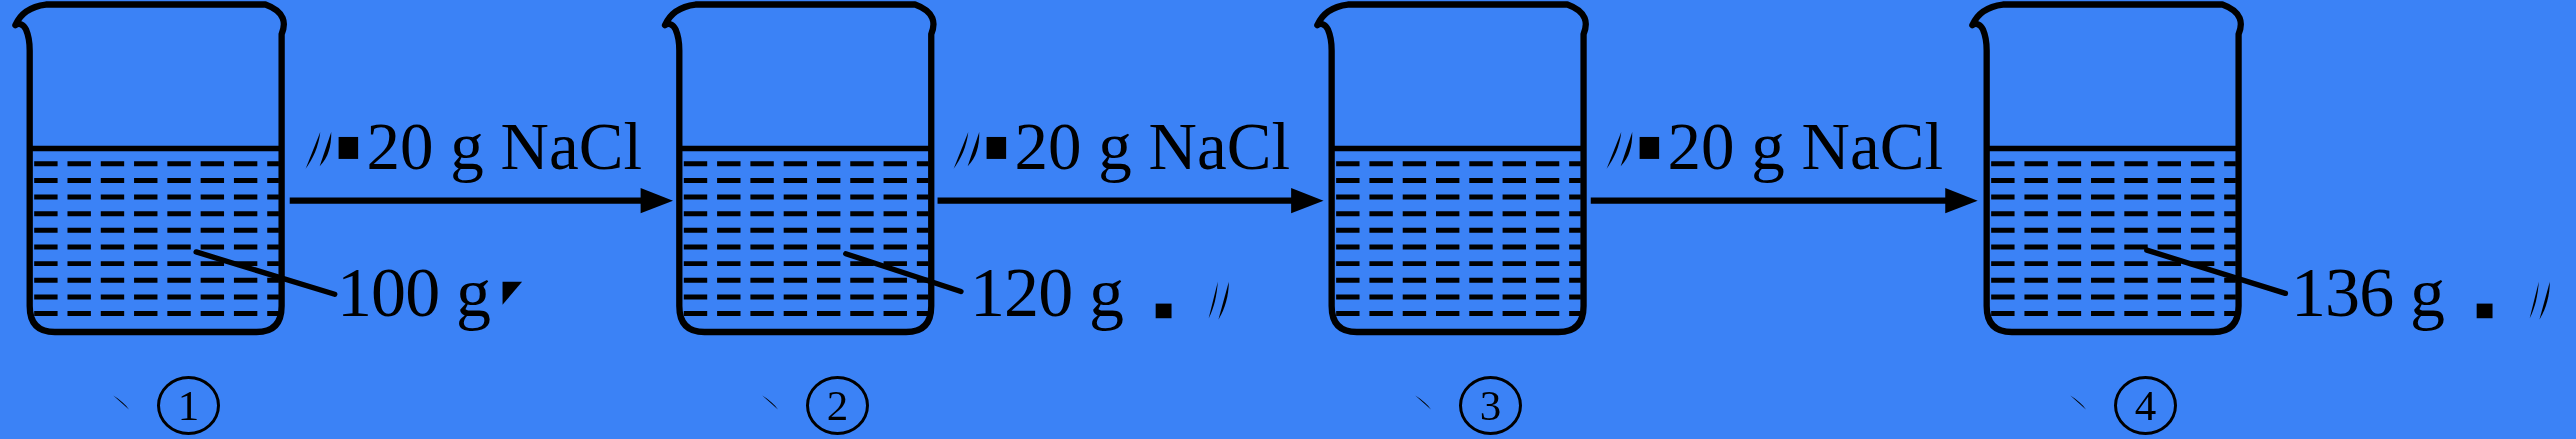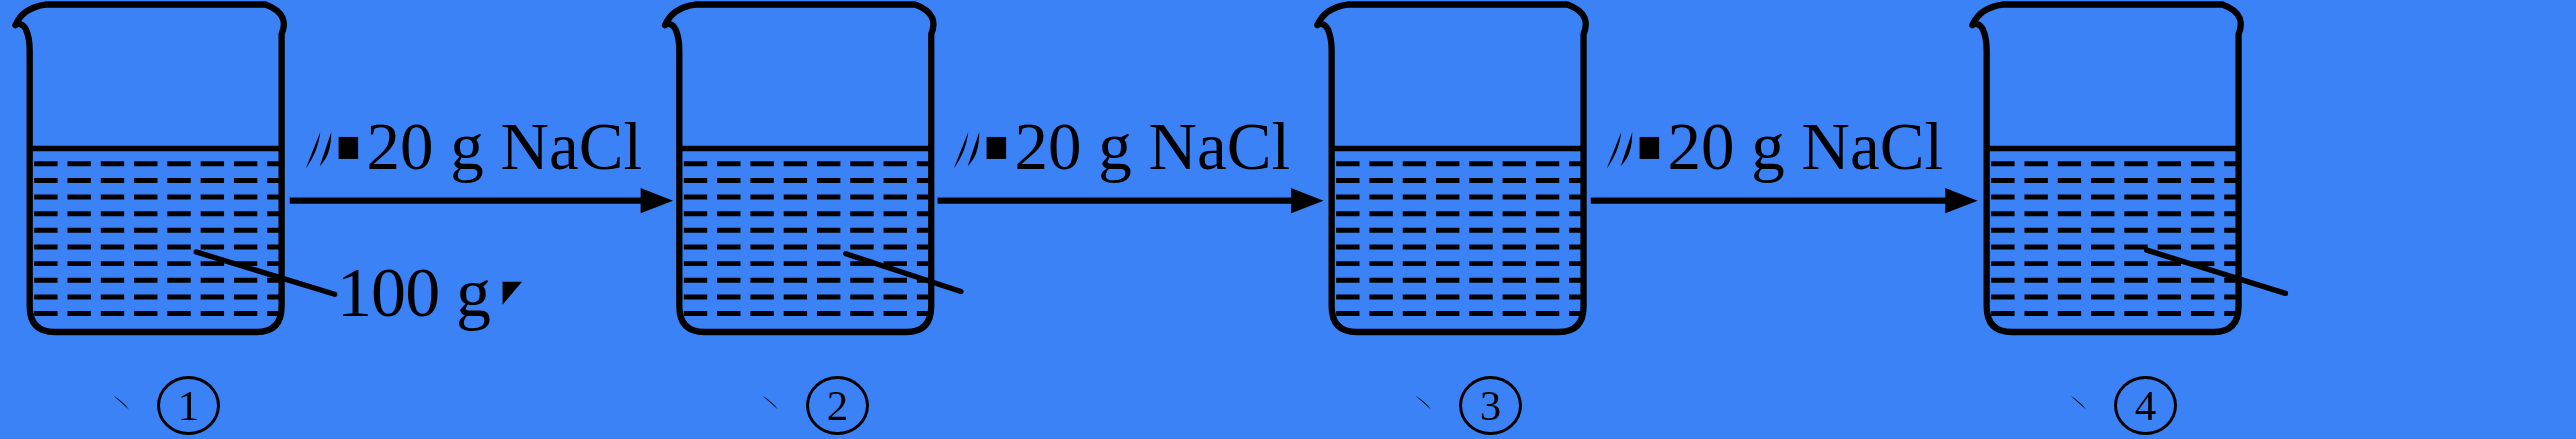--- a/index.html
+++ b/index.html
@@ -158,20 +158,38 @@
       </svg>
     <span class="latin">20 g NaCl</span>
   </div>
 
   <div class="label beaker-label" style="left:337px" aria-label="100 g水">
     <span class="latin">100 g</span>
     <svg class="cjk" viewBox="0 0 100 100" aria-label="水">
         <use href="#g-shui"></use>
       </svg>
   </div>
+  <div class="label beaker-label" style="left:970px" aria-label="120 g溶液">
+    <span class="latin">120 g</span>
+    <svg class="cjk" viewBox="0 0 100 100">
+        <use href="#g-rong"></use>
+      </svg>
+    <svg class="cjk" viewBox="0 0 100 100">
+        <use href="#g-ye"></use>
+      </svg>
+  </div>
+  <div class="label beaker-label" style="left:2291px" aria-label="136 g溶液">
+    <span class="latin">136 g</span>
+    <svg class="cjk" viewBox="0 0 100 100">
+        <use href="#g-rong"></use>
+      </svg>
+    <svg class="cjk" viewBox="0 0 100 100">
+        <use href="#g-ye"></use>
+      </svg>
+  </div>
 
   <div class="caption" style="left:92px" aria-label="图①">
     <svg class="cjk" viewBox="0 0 100 100" aria-label="图">
         <use href="#g-tu"></use>
       </svg>
     <span class="circled-num">
         <span>1</span>
       </span>
   </div>
   <div class="caption" style="left:741px" aria-label="图②">

